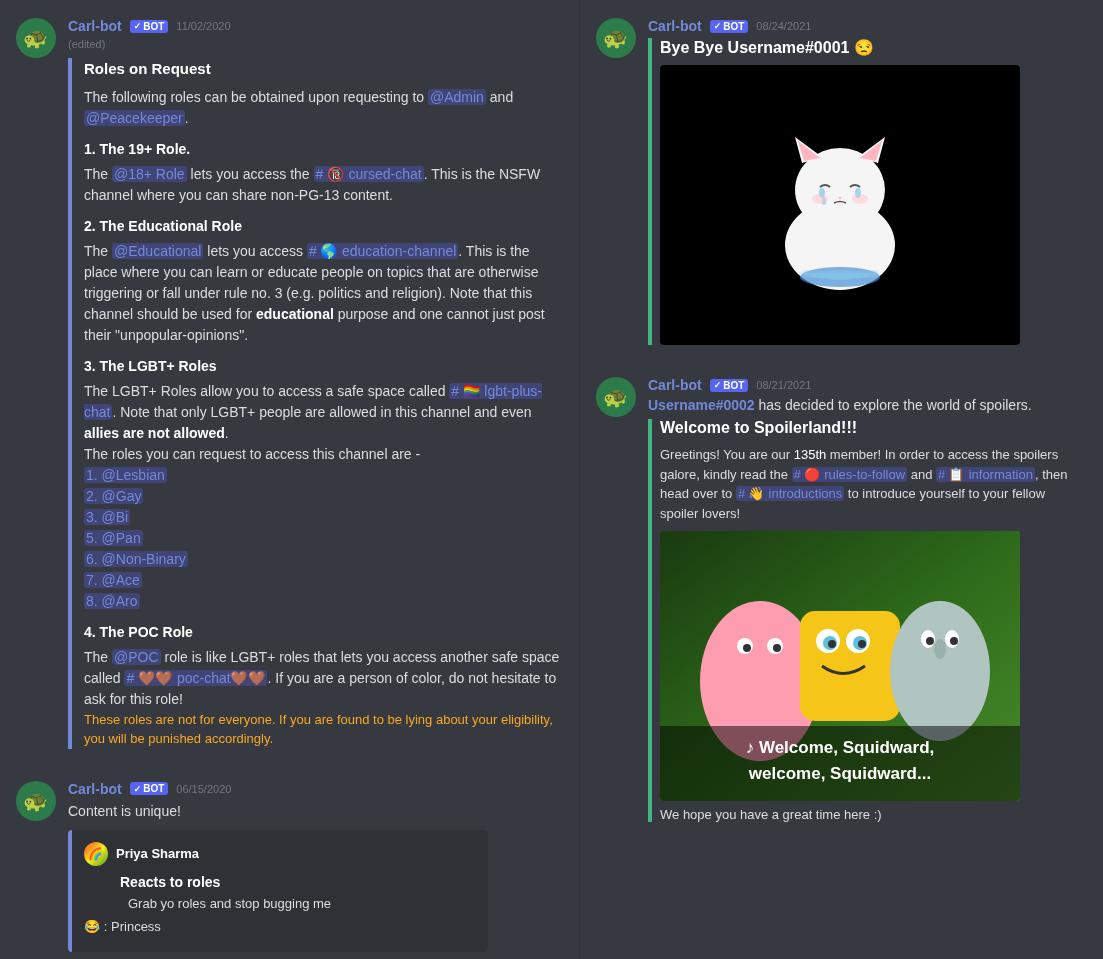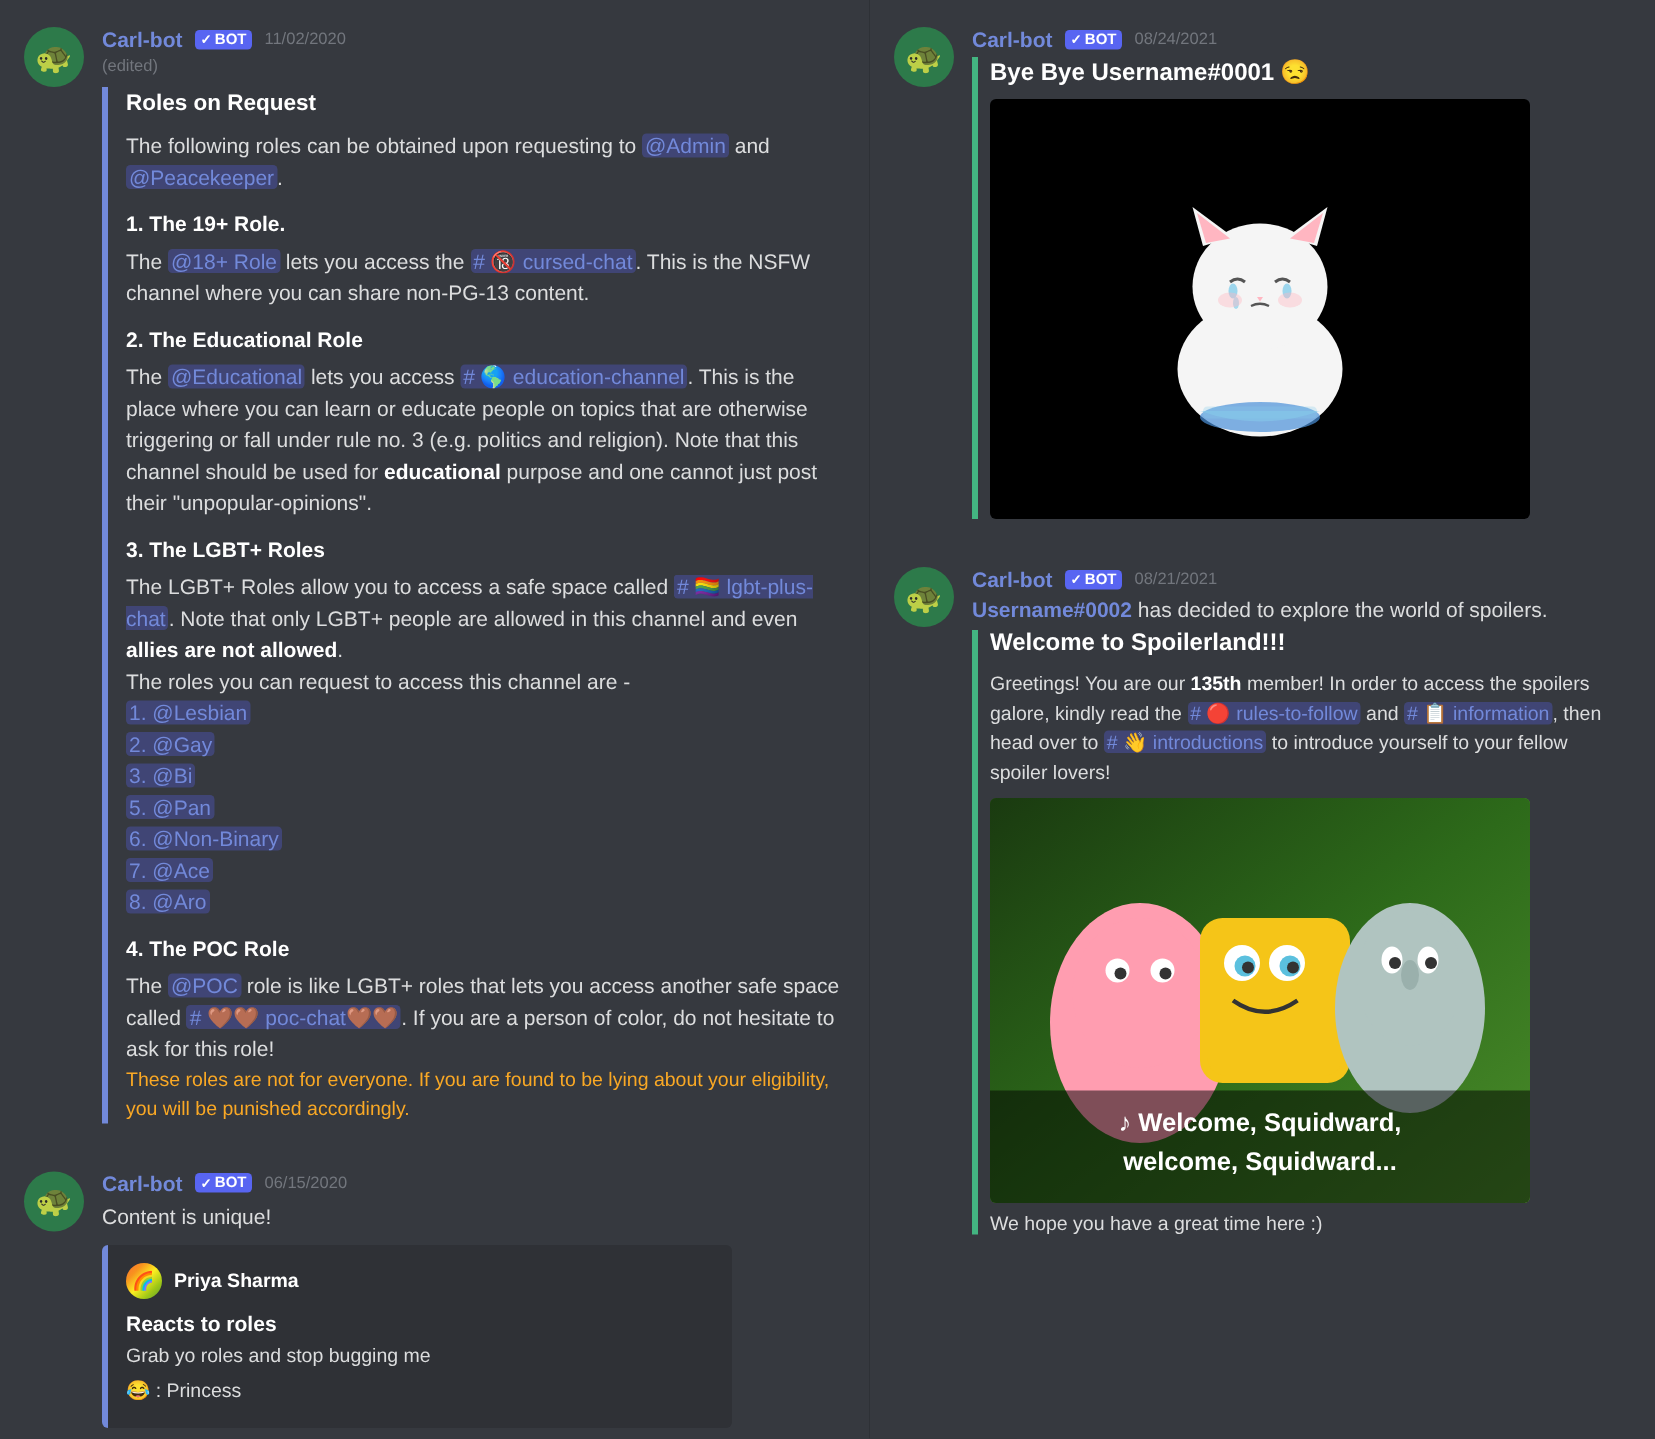--- a/index.html
+++ b/index.html
@@ -150,25 +150,27 @@
     .embed-author-name {
       color: #ffffff;
       font-weight: 600;
       font-size: 13px;
     }
     .embed-title {
       color: #ffffff;
       font-weight: 700;
       font-size: 14px;
       margin-bottom: 6px;
+      margin-left: 36px;
     }
     .embed-description {
       color: #dcddde;
       font-size: 13px;
       margin-bottom: 8px;
+      margin-left: 44px;
     }
     .embed-field {
       margin-bottom: 6px;
     }
     .embed-field-name {
       color: #ffffff;
       font-weight: 700;
       font-size: 13px;
       margin-bottom: 2px;
     }
@@ -215,21 +217,21 @@
       color: #dcddde;
       font-size: 13px;
       margin-top: 6px;
     }
     .username-highlight {
       color: #7289da;
       font-weight: 600;
     }
     .welcome-bold {
       color: #ffffff;
-      font-weight: 700;
+      font-weight: 400;
     }
     .scrollbar-hide::-webkit-scrollbar { display: none; }
   </style>
 </head>
 <body>
 
 <div class="left-panel scrollbar-hide">
 
   <div class="message-group">
     <div class="avatar avatar-turtle">🐢</div>

